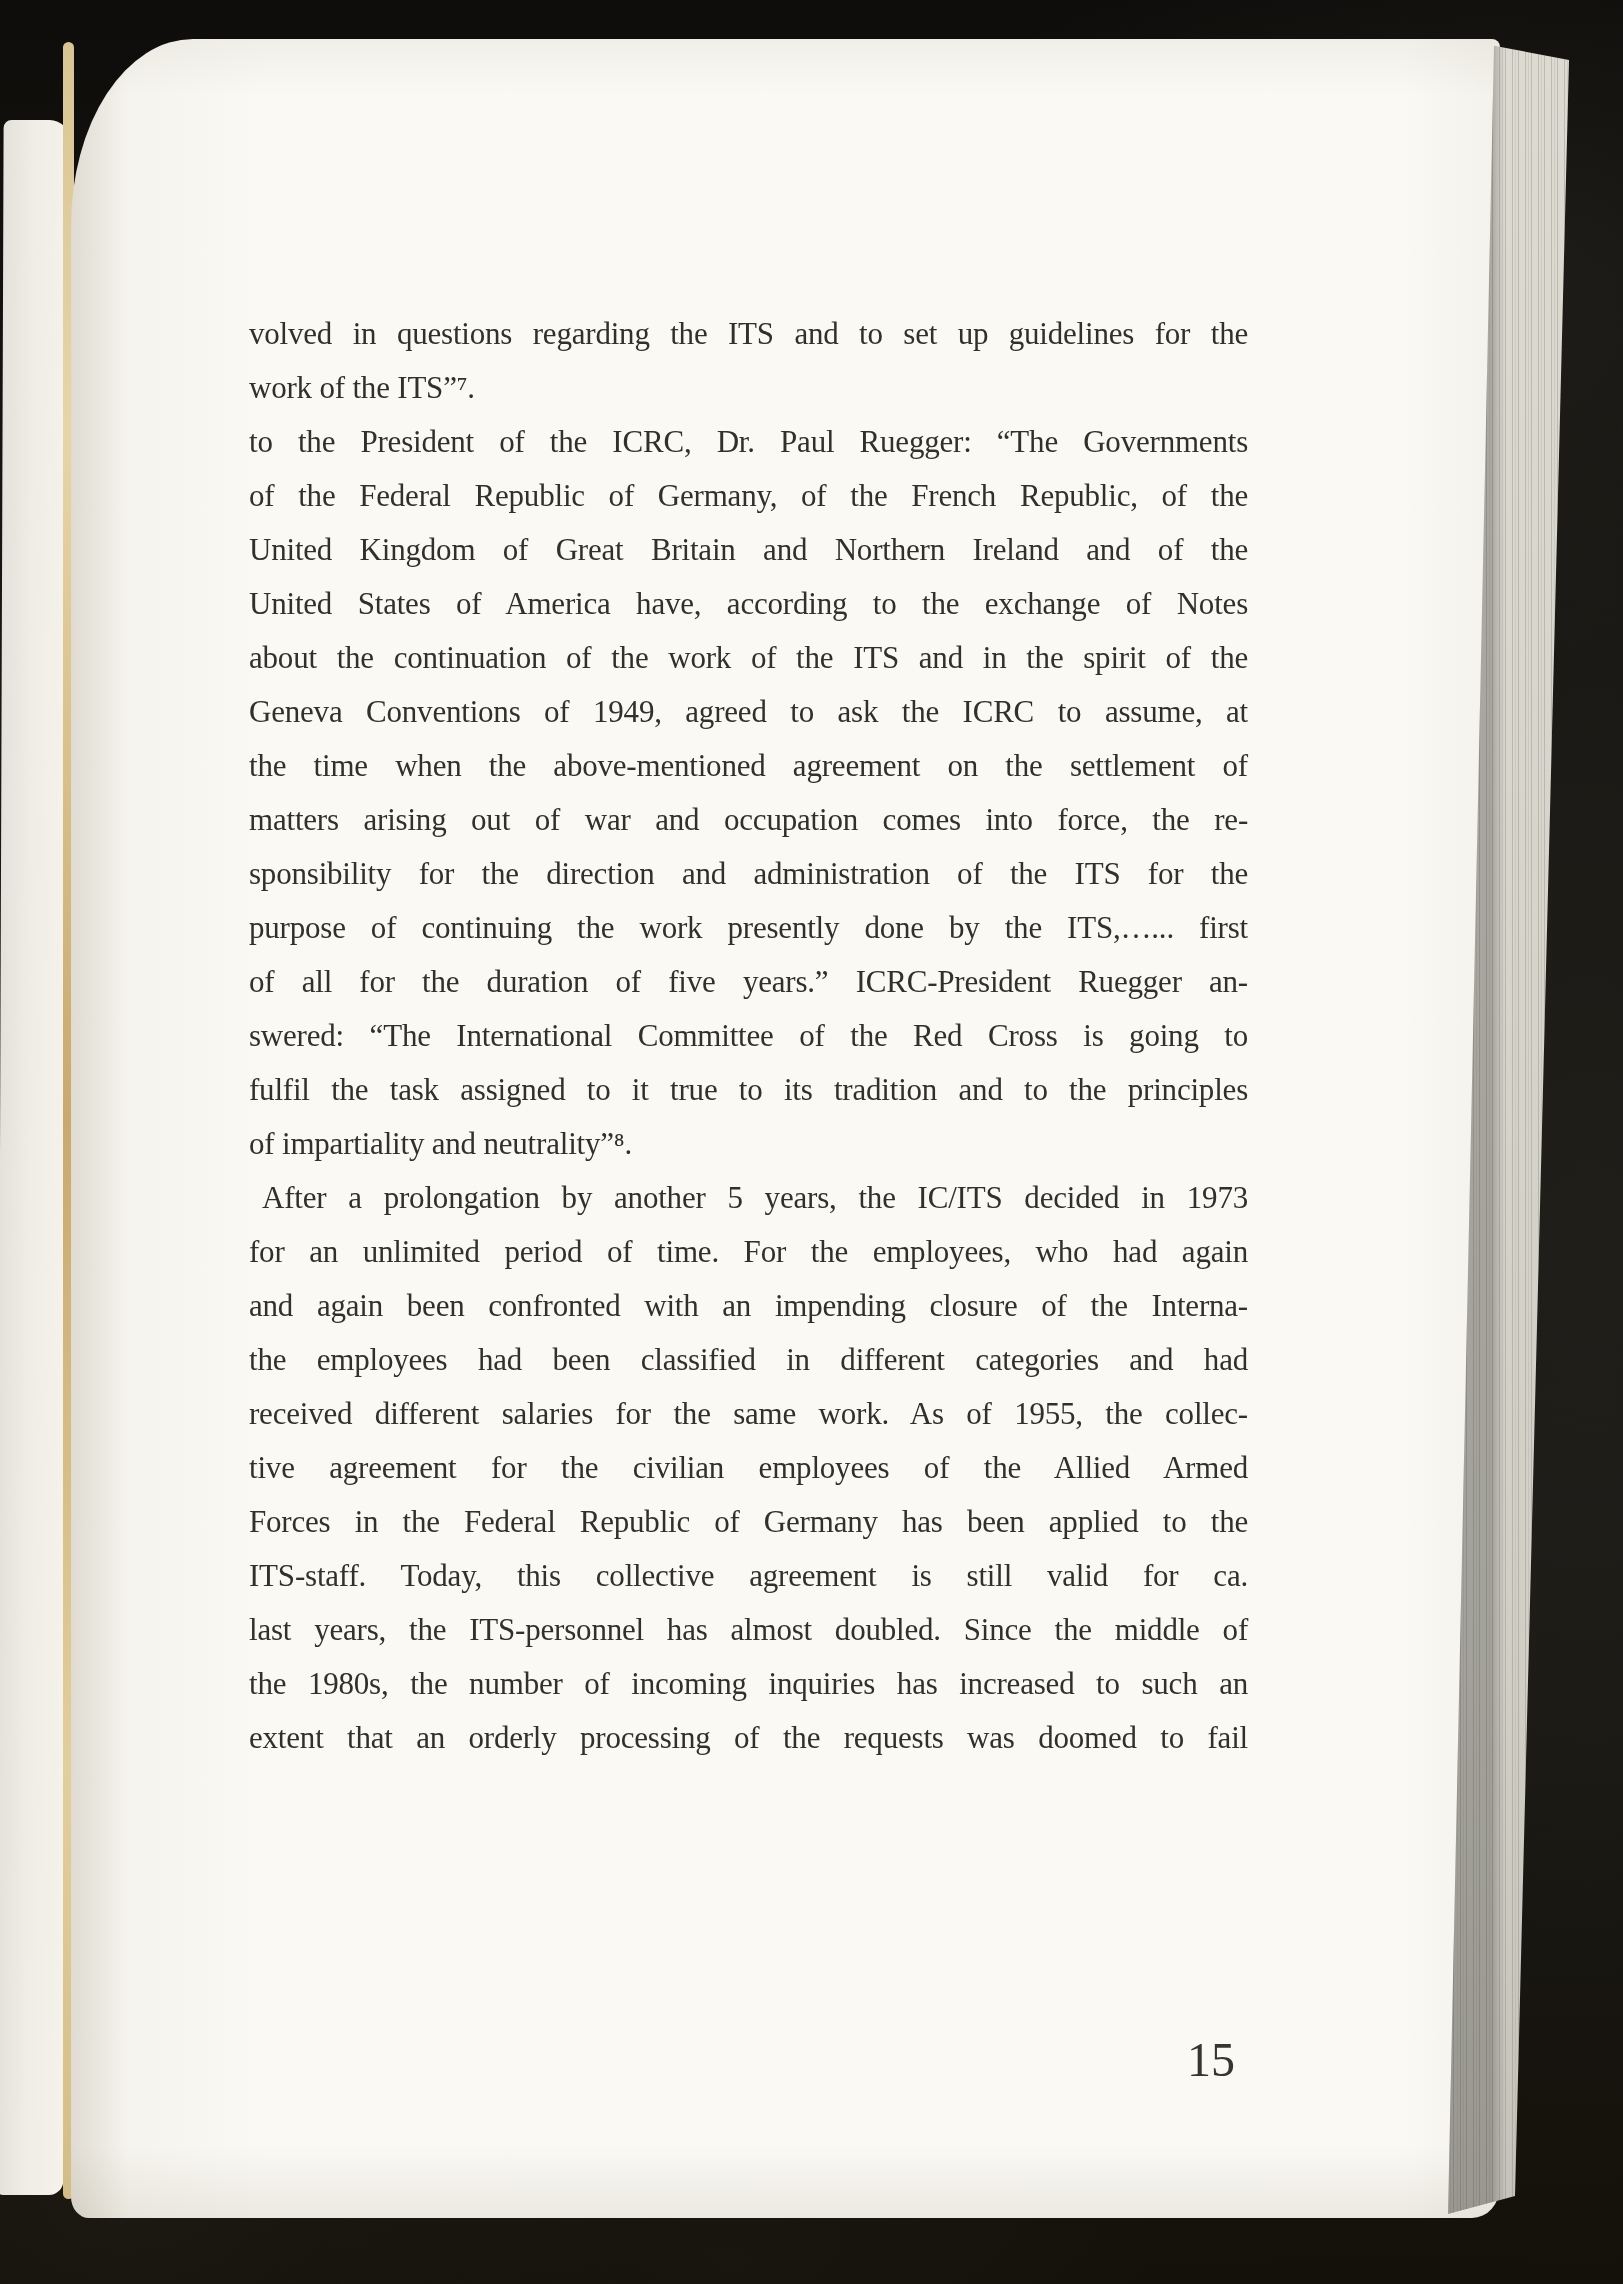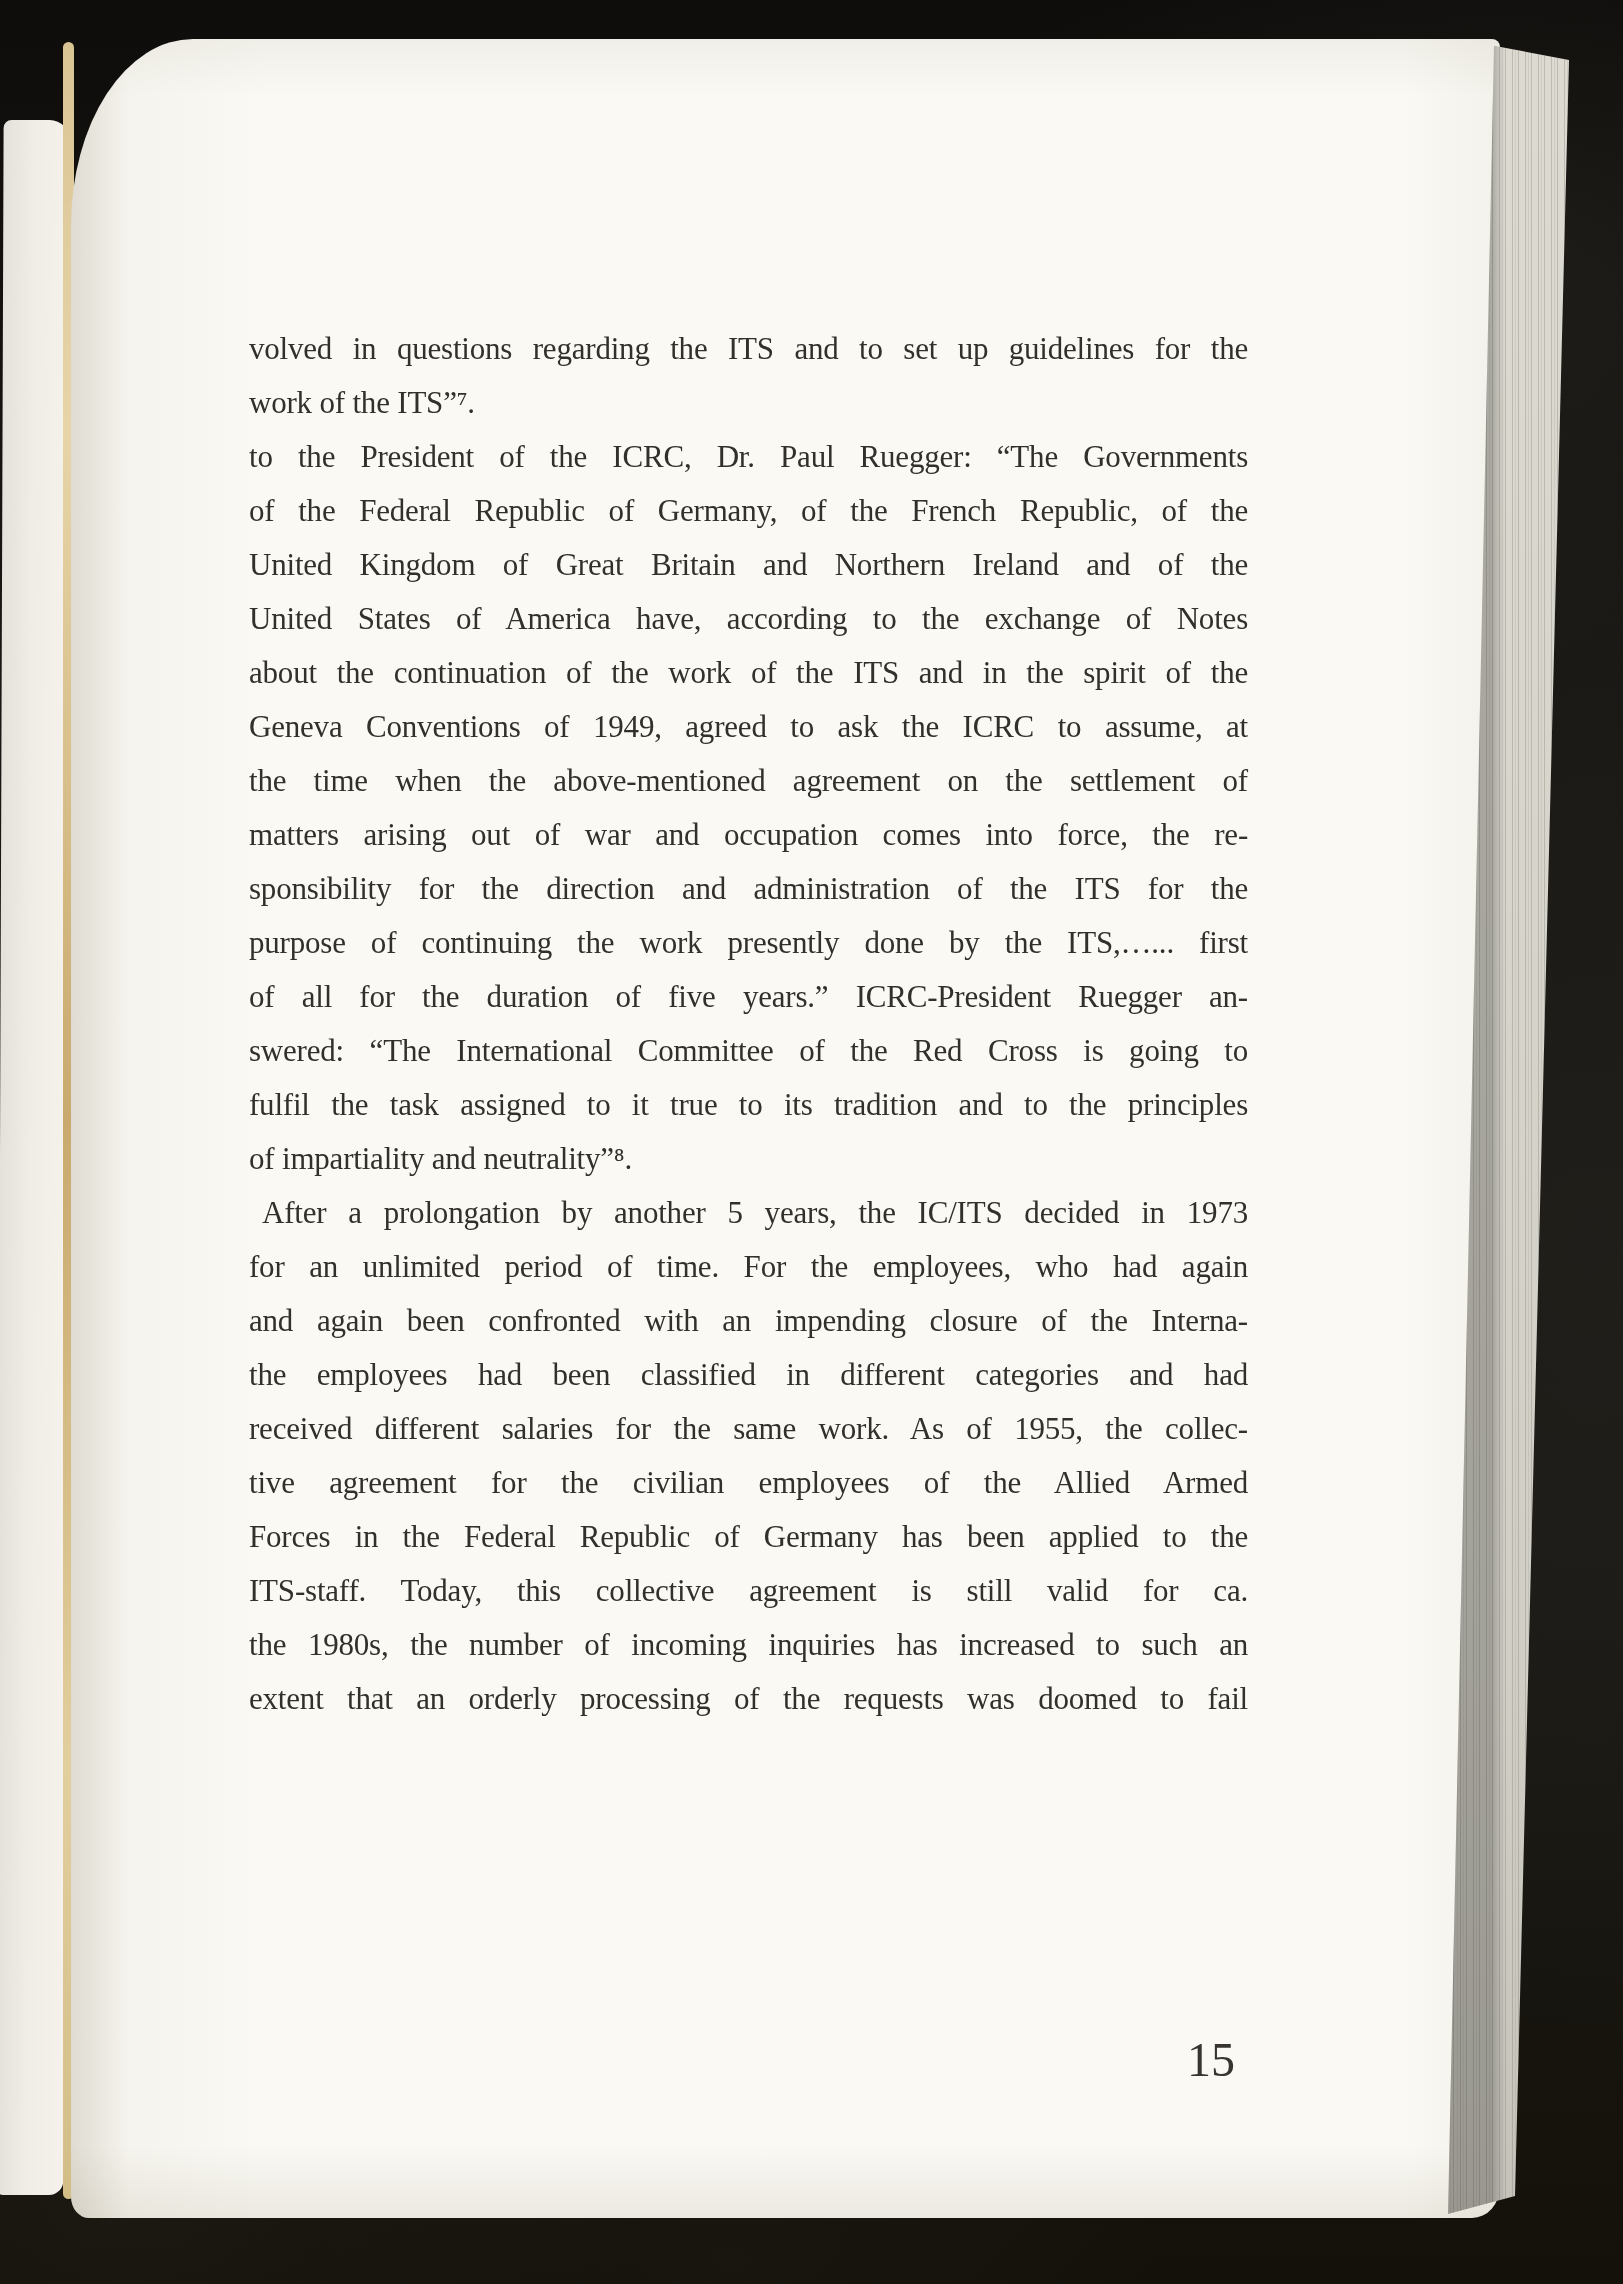--- a/index.html
+++ b/index.html
@@ -58,21 +58,21 @@
     background:
       linear-gradient(90deg, rgba(0,0,0,.22) 71px, rgba(0,0,0,0) 84px),
       repeating-linear-gradient(90deg,
         rgba(108,106,96,.28) 0 0.8px, rgba(0,0,0,0) 0.8px 3.2px,
         rgba(134,132,120,.16) 3.2px 4px, rgba(0,0,0,0) 4px 6.5px),
       linear-gradient(180deg, #dcdad1 0%, #d6d4cb 40%, #d0cec5 75%, #c4c2b9 100%);
   }
   
   .text-block {
     position: absolute;
-    left: 249px; top: 322px;
+    left: 249px; top: 307px;
     width: 999px;
     font-size: 31px;
     line-height: 54px;
     letter-spacing: -0.2px;
     color: #32302b;
   }
   .para { margin: 0; }
   .line {
     height: 54px;
     white-space: nowrap;
@@ -124,19 +124,20 @@
       </div>
       <div class="para">
         <div class="line indent">After a prolongation by another 5 years, the IC/ITS decided in 1973</div>
         <div class="line">for an unlimited period of time. For the employees, who had again</div>
         <div class="line">and again been confronted with an impending closure of the Interna-</div>
         <div class="line">the employees had been classified in different categories and had</div>
         <div class="line">received different salaries for the same work. As of 1955, the collec-</div>
         <div class="line">tive agreement for the civilian employees of the Allied Armed</div>
         <div class="line">Forces in the Federal Republic of Germany has been applied to the</div>
         <div class="line">ITS-staff. Today, this collective agreement is still valid for ca.</div>
+        <div class="line">last years, the ITS-personnel has almost doubled. Since the middle of</div>
         <div class="line">the 1980s, the number of incoming inquiries has increased to such an</div>
         <div class="line">extent that an orderly processing of the requests was doomed to fail</div>
       </div>
     </div>
   <div class="page-number">15</div>
 </div>
 
 
 </body></html>

